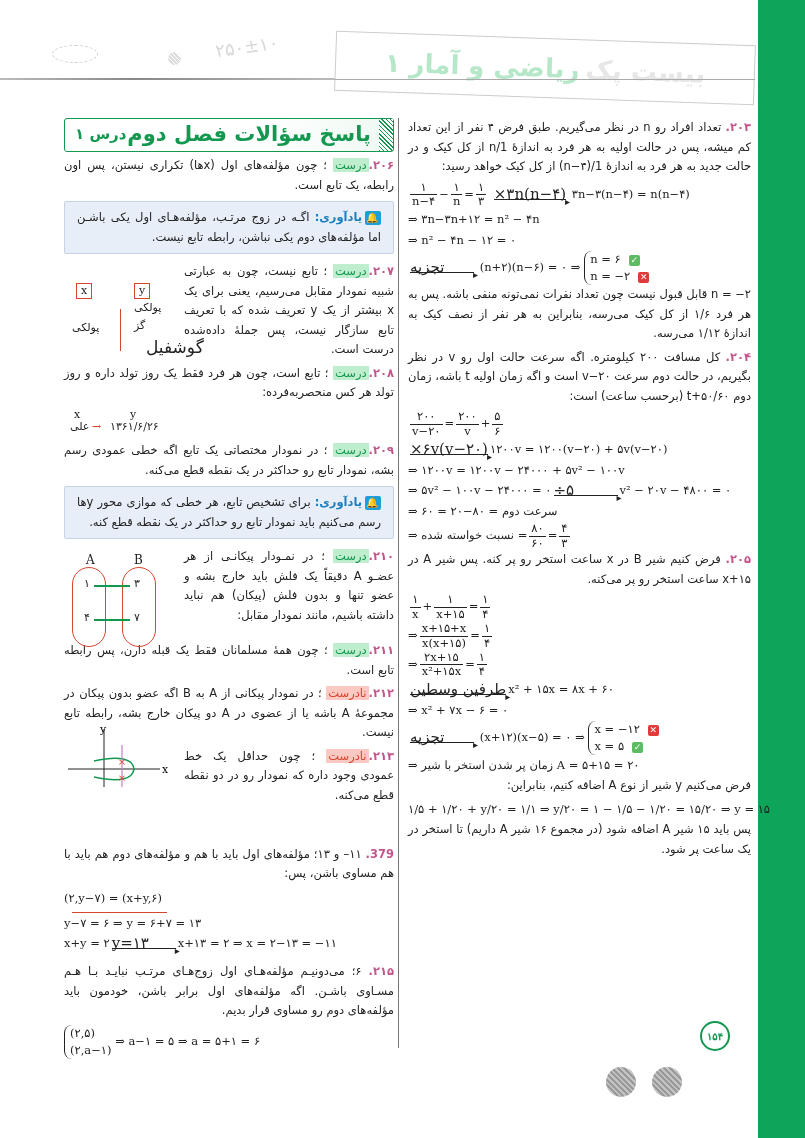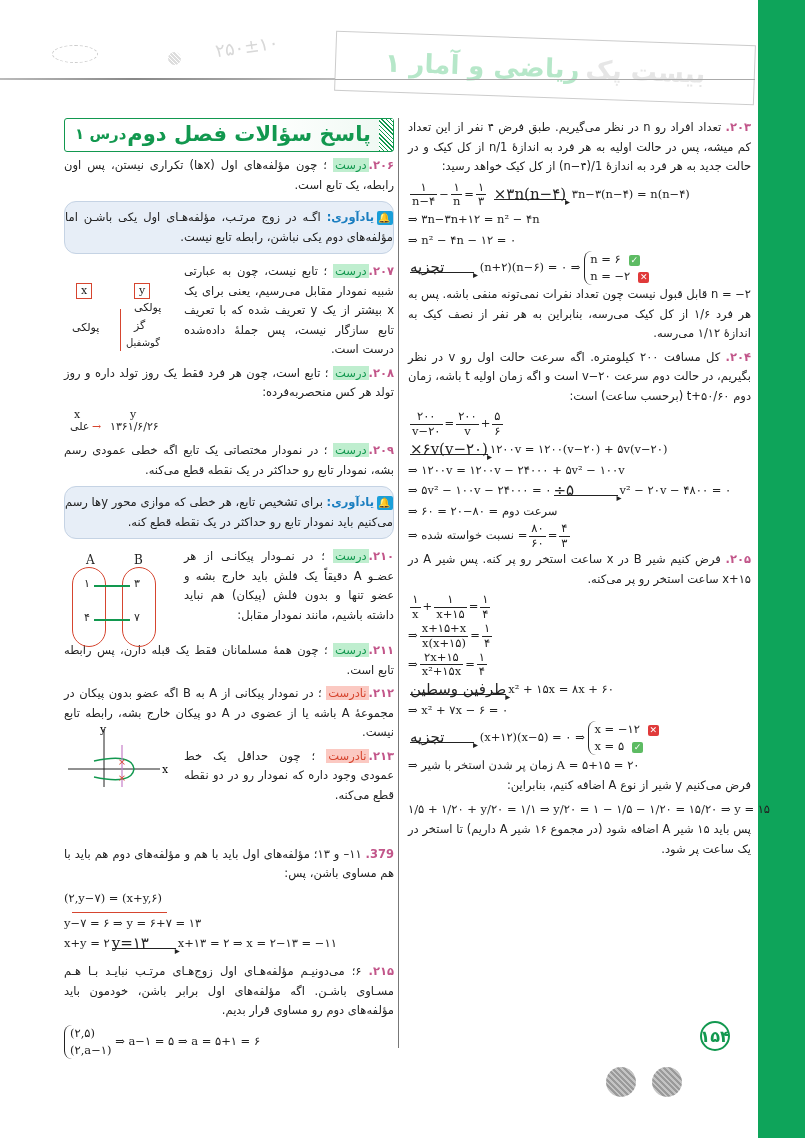--- a/index.html
+++ b/index.html
@@ -22,37 +22,37 @@
 
   .section-title { border: 1.5px solid #12984f; border-radius: 3px; height: 34px; display:flex; align-items:center; justify-content: space-between; padding: 0 10px 0 10px; background: linear-gradient(90deg,#fff 60%,#eef8f2); margin-bottom: 4px; position: relative; }
   .section-title .hatch { position:absolute; right:0; top:0; width: 14px; height: 100%; background: repeating-linear-gradient(45deg,#12984f 0 1px,#fff 1px 3px); }
   .section-title .t1 { color: #12984f; font-weight: bold; font-size: 21px; margin-right: 12px; }
   .section-title .t2 { color: #12984f; font-weight: bold; font-size: 15px; }
 
   .num { color: #c2568a; font-weight: bold; }
   .tag-ok { background: #bfeecf; color: #12984f; padding: 0 2px; }
   .tag-bad { background: #fbc9c2; color: #d6452f; padding: 0 2px; }
   p { margin-bottom: 4px; }
-  .remind { background: #e7eef7; border: 1px solid #c5d3e4; border-radius: 12px; padding: 6px 0; margin: 6px 0 8px; }
+  .remind { background: #e7eef7; border: 1px solid #c5d3e4; border-radius: 2px; padding: 6px 12px; margin: 6px 0 8px; }
   .remind .rlabel { color: #1a7ec0; font-weight: bold; }
   .bell { display:inline-block; width: 16px; height: 14px; background:#1a9fd9; border-radius:2px; color:#fff; font-size: 10px; text-align:center; line-height:14px; margin-left: 3px; }
 
   .math { direction: ltr; text-align: left; font-family: "DejaVu Serif", serif; font-size: 11.5px; line-height: 1.8; white-space: nowrap; }
   .frac { display:inline-block; vertical-align: middle; text-align:center; margin: 0 2px; }
   .frac > span { display:block; padding: 0 2px; line-height: 1.2; }
   .frac > span:first-child { border-bottom: 1px solid #222; }
   .arr { display:inline-block; position: relative; min-width: 64px; border-bottom: 1px solid #222; height: 10px; vertical-align: middle; margin: 0 2px; text-align:left; font-size: 15px; line-height: 9px; }
   .arr:after { content: "▸"; position:absolute; right: -4px; bottom: -7px; font-size: 10px; }
   .brace { display:inline-block; vertical-align: middle; border-left: 1.5px solid #222; border-radius: 8px 0 0 8px; padding-left: 5px; line-height: 1.5; }
   .ck { display:inline-block; width: 11px; height: 11px; border-radius: 2px; color: #fff; font-size: 9px; line-height: 11px; text-align: center; margin-left: 8px; font-family: "DejaVu Sans", sans-serif; }
   .ck.ok { background: #5dbb63; }
   .ck.bad { background: #e03a3a; }
 
   .fig { position: absolute; direction: ltr; font-family: "DejaVu Serif", serif; }
-  .pageno { position: absolute; left: 700px; top: 1021px; width: 30px; height: 30px; border: 2px solid #12984f; border-radius: 50%; color: #12984f; font-weight: bold; font-size: 16px; display:flex; align-items:center; justify-content:center; }
+  .pageno { position: absolute; left: 700px; top: 1021px; width: 30px; height: 30px; border: 2px solid #12984f; border-radius: 50%; color: #12984f; font-weight: bold; font-size: 10px; display:flex; align-items:center; justify-content:center;font-family:Liberation Serif, serif; }
   .gcirc { position: absolute; top: 1067px; width: 30px; height: 30px; border-radius: 50%; background: repeating-linear-gradient(45deg,#9a9a9a 0 2px,#c4c4c4 2px 4px); }
 </style>
 </head>
 <body>
 
 <div class="green-bar"></div>
 <div class="deco-pie"></div>
 <div class="deco-dot" style="left:168px;top:52px"></div>
 <div class="deco-note">۲۵۰±۱۰</div>
 <div class="brand">
@@ -113,21 +113,21 @@
   </div>
 </div>
 
 <div class="fig" style="left:72px;top:283px;width:110px;height:80px;">
   <span style="position:absolute;left:4px;top:0;border:1px solid #d6452f;padding:0 4px;font-size:11px;line-height:14px;">x</span>
   <span style="position:absolute;left:62px;top:0;border:1px solid #d6452f;padding:0 4px;font-size:11px;line-height:14px;">y</span>
   <span style="position:absolute;left:0;top:38px;font-family:'DejaVu Sans',sans-serif;font-size:11px;">پولکی</span>
   <div style="position:absolute;left:48px;top:26px;width:10px;height:42px;border-left:1px solid #d6452f;"></div>
   <span style="position:absolute;left:62px;top:18px;font-family:'DejaVu Sans',sans-serif;font-size:11px;">پولکی</span>
   <span style="position:absolute;left:62px;top:36px;font-family:'DejaVu Sans',sans-serif;font-size:11px;">گز</span>
-  <span style="position:absolute;left:54px;top:54px;font-family:'DejaVu Sans',sans-serif;font-size:10px;">گوشفیل</span>
+  <span style="position:absolute;left:74px;top:54px;font-family:'DejaVu Sans',sans-serif;font-size:17px;">گوشفیل</span>
 </div>
 
 <div class="fig" style="left:70px;top:408px;width:120px;height:30px;font-size:11px;">
   <span style="position:absolute;left:4px;top:0;">x</span>
   <span style="position:absolute;left:60px;top:0;">y</span>
   <span style="position:absolute;left:0;top:12px;font-family:'DejaVu Sans',sans-serif;">علی</span>
   <span style="position:absolute;left:22px;top:12px;color:#d6452f;">→</span>
   <span style="position:absolute;left:40px;top:12px;">۱۳۶۱/۶/۲۶</span>
 </div>
 

